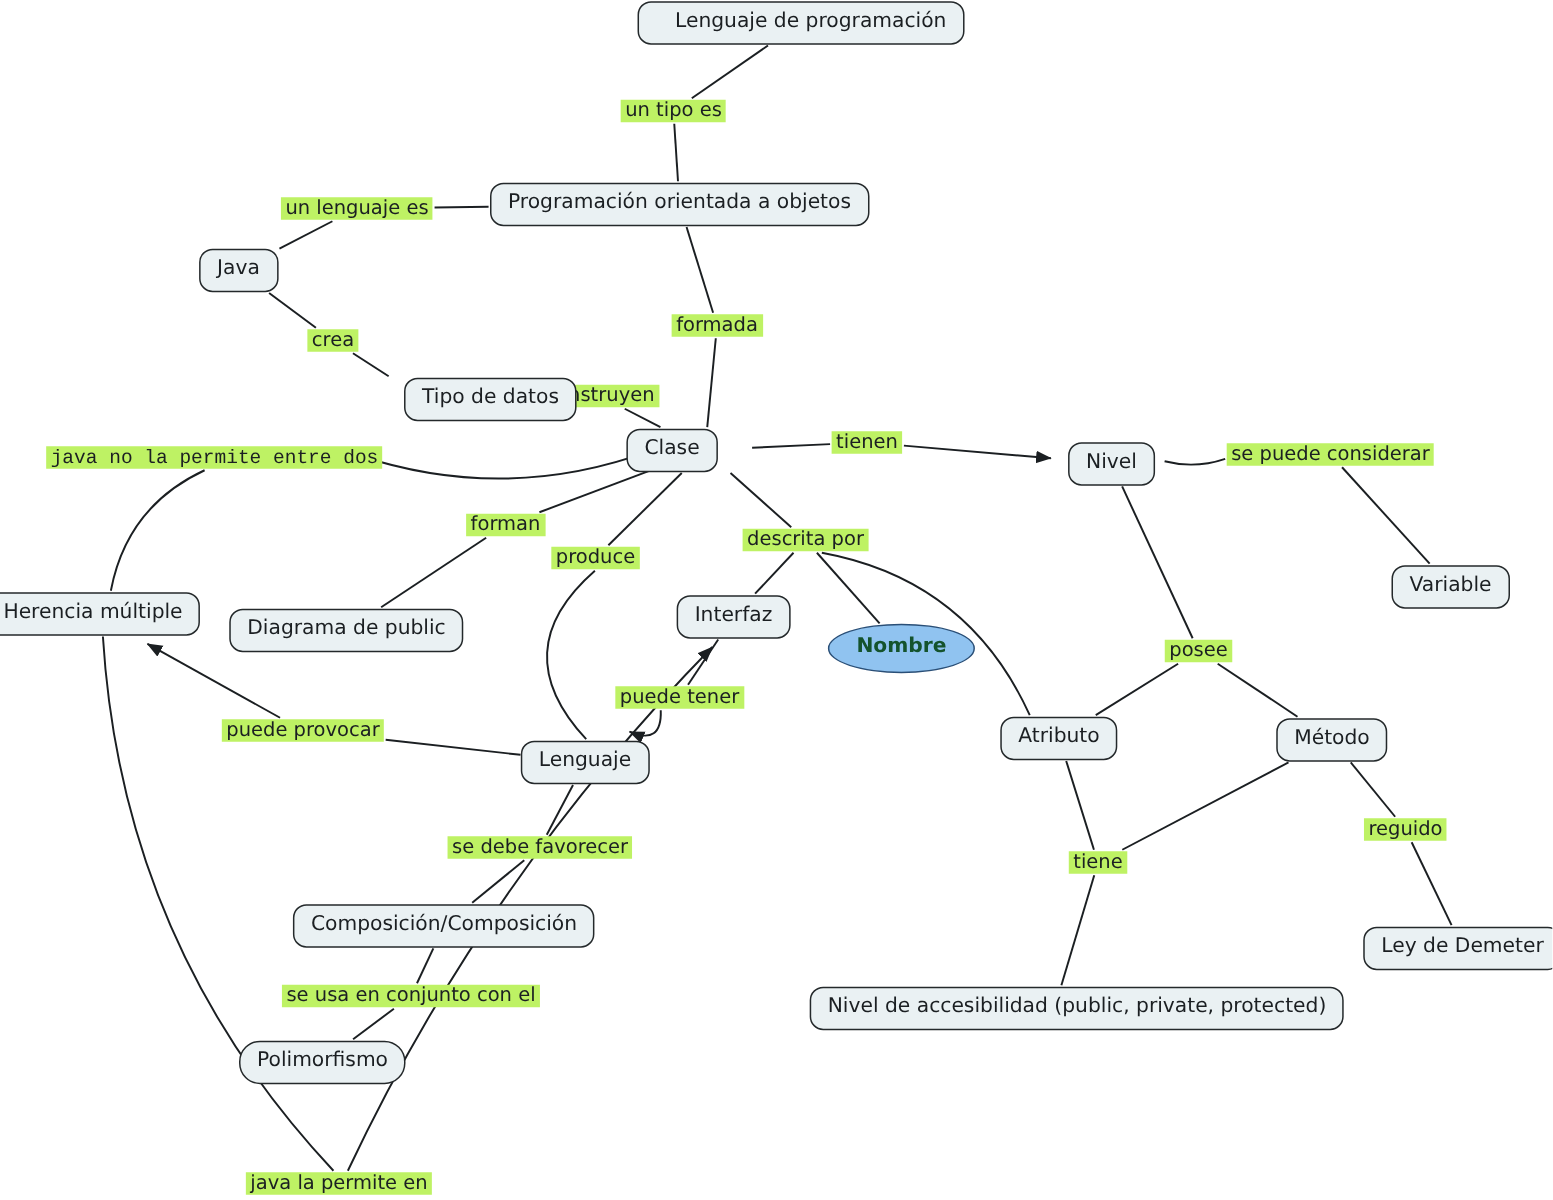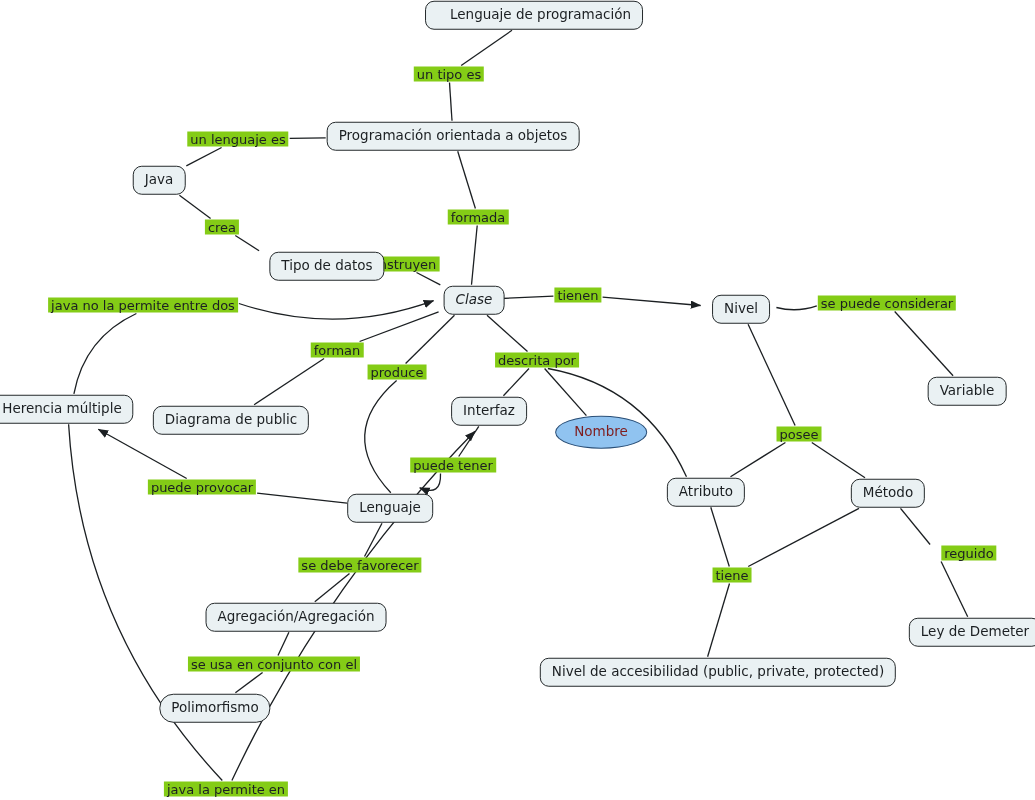--- a/index.html
+++ b/index.html
@@ -36,30 +36,31 @@
     white-space: nowrap;
     padding: 6px 11px 7px 11px;
     text-align: center;
     z-index: 3;
   }
   .node.ellipse {
     background: #90c3f0;
     border: 1.6px solid #2a4f77;
     border-radius: 50%;
     padding: 8px 18px 9px 18px;
-    color: #7f1d1d;
+    color: #14532d;
+    font-weight: bold;
   }
   .edge-label {
     position: absolute;
     transform: translate(-50%, -50%);
     color: #1b1f22;
     font-size: 13px;
     line-height: 1;
     white-space: nowrap;
-    background: #84cc16;
+    background: #bef264;
     padding: 1px 3px;
     z-index: 2;
   }
 </style>
 </head>
 <body>
 
 <div id="canvas">
   <svg id="edge-layer" viewBox="0 0 1035 800" xmlns="http://www.w3.org/2000/svg">
     <defs>
@@ -110,49 +111,49 @@
         <path d="M262.6,672.5 L235.4,692.8" fill="none" stroke="#1b1f22" stroke-width="1.3"></path>
         <path d="M68.6,424.3 Q81.2,630.1 222.3,780.5" fill="none" stroke="#1b1f22" stroke-width="1.3"></path>
         <path d="M231.9,780.5 Q323.9,585.3 474.9,431.3" fill="none" stroke="#1b1f22" stroke-width="1.3" marker-end="url(#arrowhead)"></path>
       </g>
   </svg>
   <div id="node-layer">
       <div class="node" id="node-lenguaje" style="left: 534px; top: 15px; padding-left: 24px;">Lenguaje de programación</div>
       <div class="node" id="node-poo" style="left: 453px; top: 136px;">Programación orientada a objetos</div>
       <div class="node" id="node-java" style="left: 159px; top: 180px;">Java</div>
       <div class="node" id="node-tipodatos" style="left: 283px; top: 266px; margin-left: 44px;">Tipo de datos</div>
-      <div class="node" id="node-clase" style="left: 474px; top: 300px; font-style: italic;">Clase</div>
+      <div class="node" id="node-clase" style="left: 448px; top: 300px;">Clase</div>
       <div class="node" id="node-objeto" style="left: 741px; top: 309px;">Nivel</div>
       <div class="node" id="node-variable" style="left: 967px; top: 391px;">Variable</div>
       <div class="node" id="node-herenciamul" style="left: 62px; top: 409px;">Herencia múltiple</div>
       <div class="node" id="node-diagrama" style="left: 231px; top: 420px;">Diagrama de public</div>
       <div class="node" id="node-interfaz" style="left: 489px; top: 411px;">Interfaz</div>
       <div class="node ellipse" id="node-nombre" style="left: 601px; top: 432px;">Nombre</div>
       <div class="node" id="node-atributo" style="left: 706px; top: 492px;">Atributo</div>
       <div class="node" id="node-metodo" style="left: 888px; top: 493px;">Método</div>
       <div class="node" id="node-herencia" style="left: 390px; top: 508px;">Lenguaje</div>
-      <div class="node" id="node-agregacion" style="left: 296px; top: 617px;">Agregación/Agregación</div>
+      <div class="node" id="node-agregacion" style="left: 296px; top: 617px;">Composición/Composición</div>
       <div class="node" id="node-leydemeter" style="left: 975px; top: 632px;">Ley de Demeter</div>
       <div class="node" id="node-nivelacc" style="left: 703px; top: 672px; margin-left: 15px;">Nivel de accesibilidad (public, private, protected)</div>
       <div class="node" id="node-polimorfismo" style="left: 215px; top: 708px; border-radius: 14px;">Polimorfismo</div>
     </div>
   <div id="label-layer">
       <div class="edge-label" id="lbl-l-untipoes" style="left: 449px; top: 74px;">un tipo es</div>
       <div class="edge-label" id="lbl-l-unlenguaje" style="left: 238px; top: 139px;">un lenguaje es</div>
       <div class="edge-label" id="lbl-l-crea" style="left: 222px; top: 227px;">crea</div>
       <div class="edge-label" id="lbl-l-formada" style="left: 478px; top: 217px;">formada</div>
       <div class="edge-label" id="lbl-l-construyen" style="left: 400px; top: 264px;">construyen</div>
       <div class="edge-label" id="lbl-l-tienen" style="left: 578px; top: 295px;">tienen</div>
       <div class="edge-label" id="lbl-l-considerar" style="left: 887px; top: 303px;">se puede considerar</div>
-      <div class="edge-label" id="lbl-l-nopermite" style="left: 143px; top: 305px;">java no la permite entre dos</div>
+      <div class="edge-label" id="lbl-l-nopermite" style="left: 143px; top: 305px; font-family: Liberation Mono, monospace;">java no la permite entre dos</div>
       <div class="edge-label" id="lbl-l-forman" style="left: 337px; top: 350px;">forman</div>
       <div class="edge-label" id="lbl-l-produce" style="left: 397px; top: 372px;">produce</div>
       <div class="edge-label" id="lbl-l-descrita" style="left: 537px; top: 360px;">descrita por</div>
       <div class="edge-label" id="lbl-l-posee" style="left: 799px; top: 434px;">posee</div>
       <div class="edge-label" id="lbl-l-puedetener" style="left: 453px; top: 465px;">puede tener</div>
       <div class="edge-label" id="lbl-l-provocar" style="left: 202px; top: 487px;">puede provocar</div>
-      <div class="edge-label" id="lbl-l-reguido" style="left: 937px; top: 553px; margin-left: 32px;">reguido</div>
+      <div class="edge-label" id="lbl-l-reguido" style="left: 937px; top: 553px;">reguido</div>
       <div class="edge-label" id="lbl-l-favorecer" style="left: 360px; top: 565px;">se debe favorecer</div>
       <div class="edge-label" id="lbl-l-tiene" style="left: 732px; top: 575px;">tiene</div>
       <div class="edge-label" id="lbl-l-conjunto" style="left: 274px; top: 664px;">se usa en conjunto con el</div>
       <div class="edge-label" id="lbl-l-permiteen" style="left: 226px; top: 789px;">java la permite en</div>
     </div>
 </div>
 
 </body></html>

